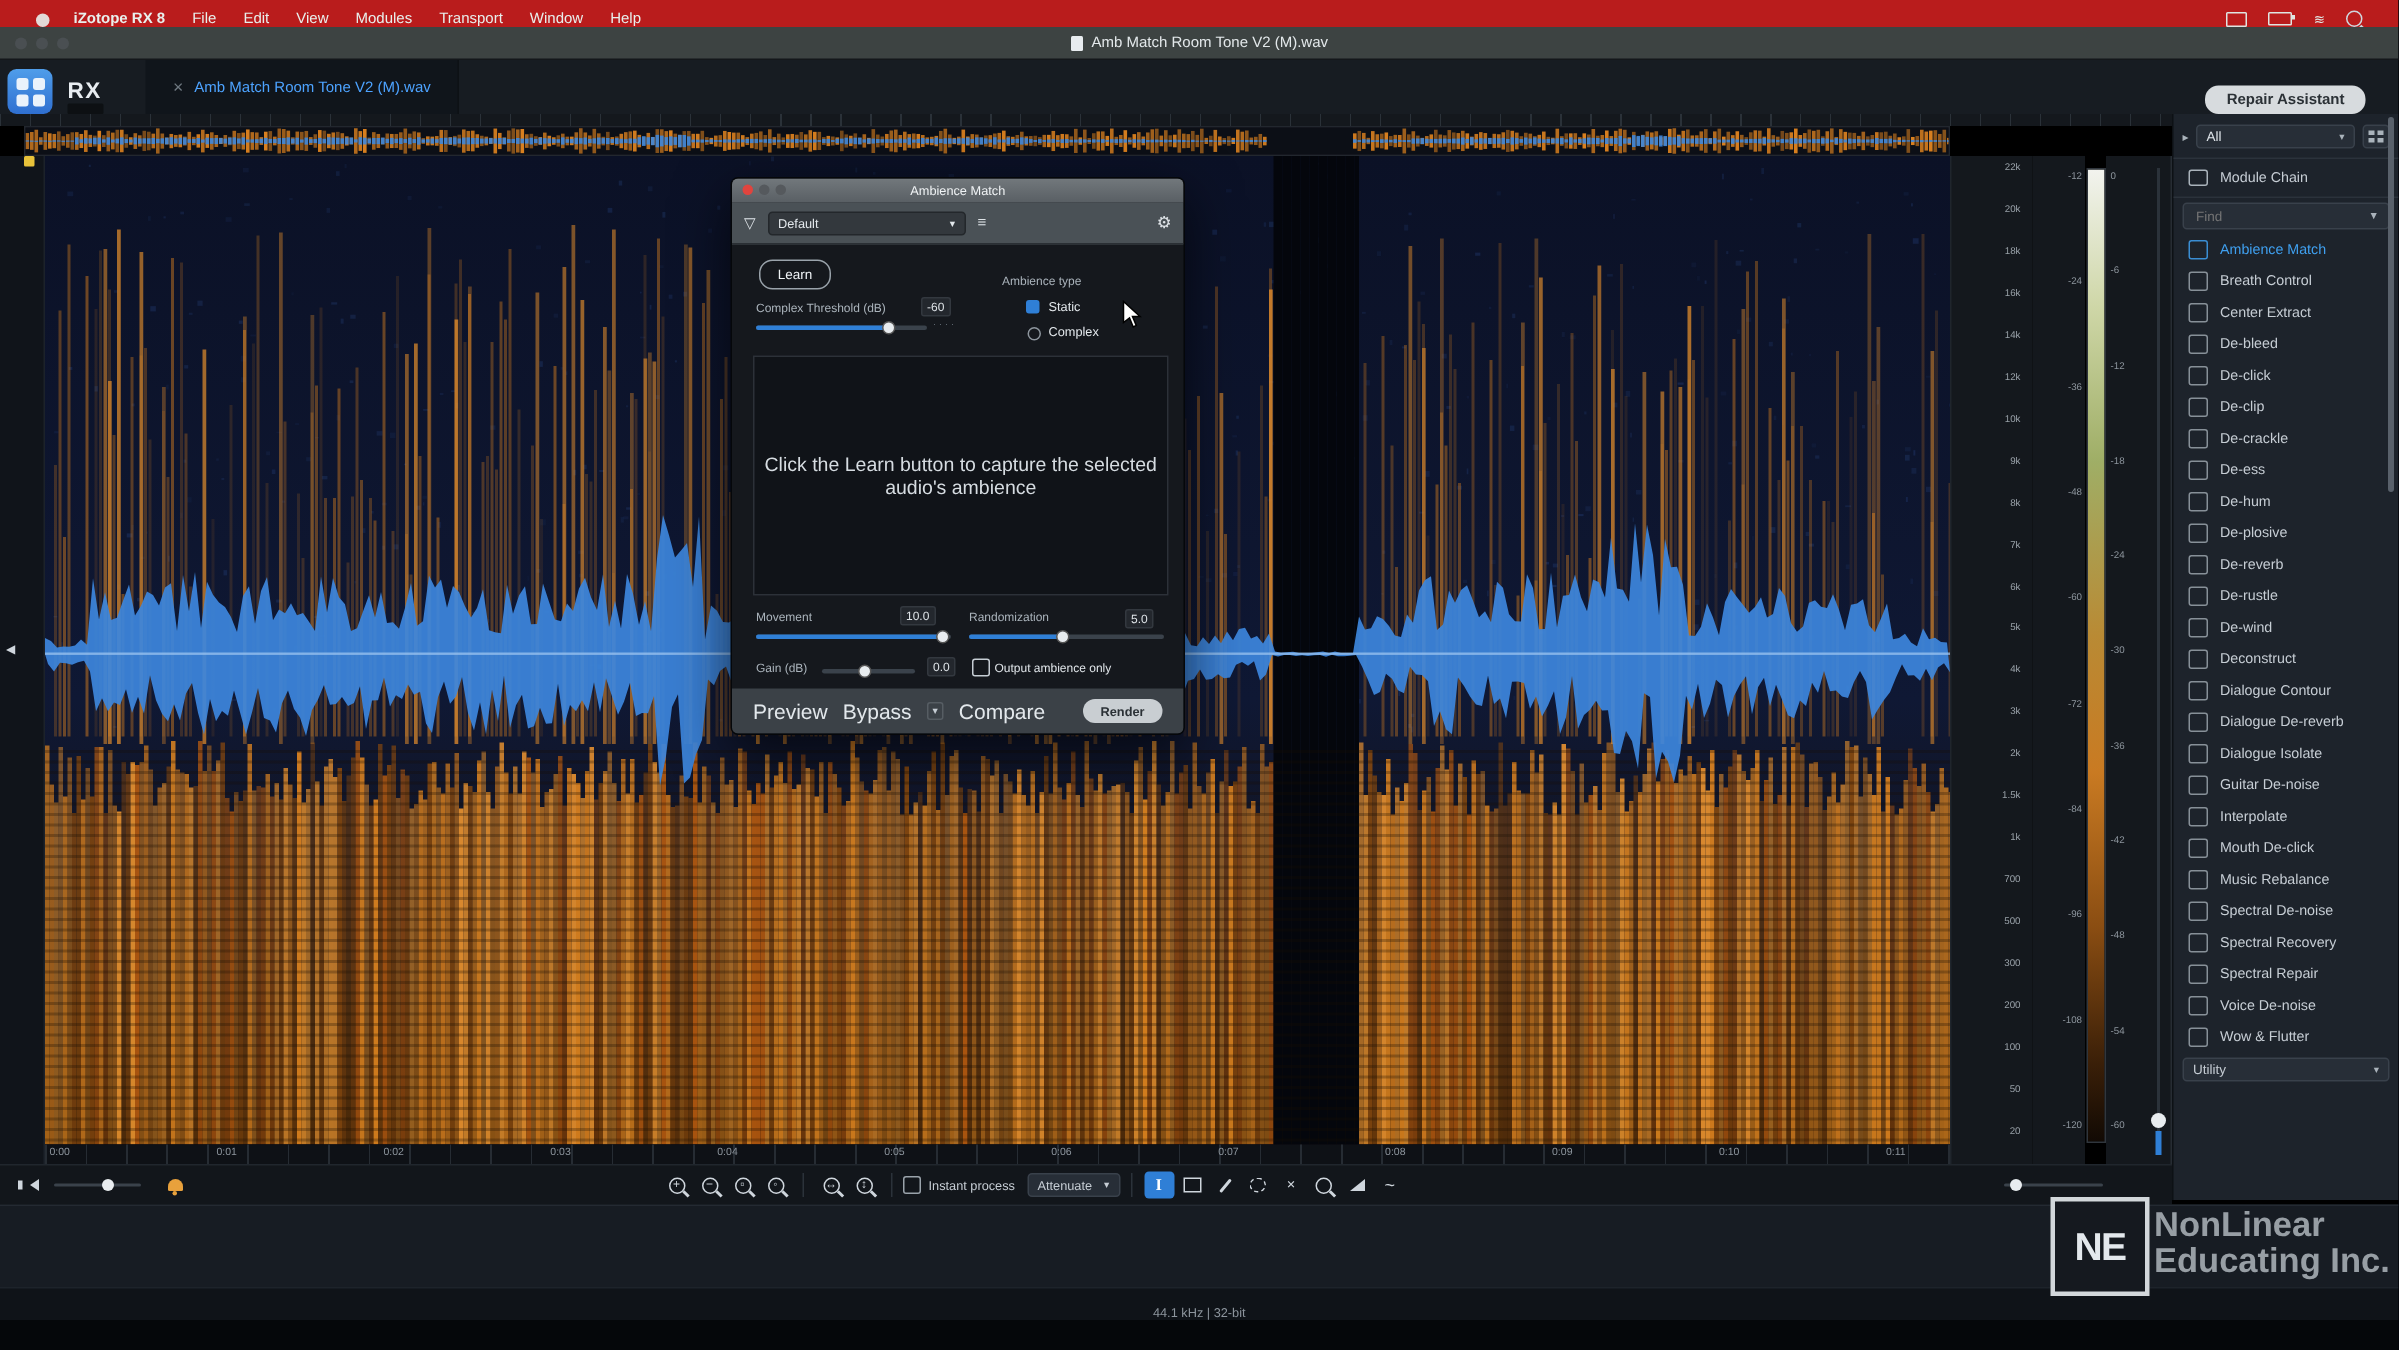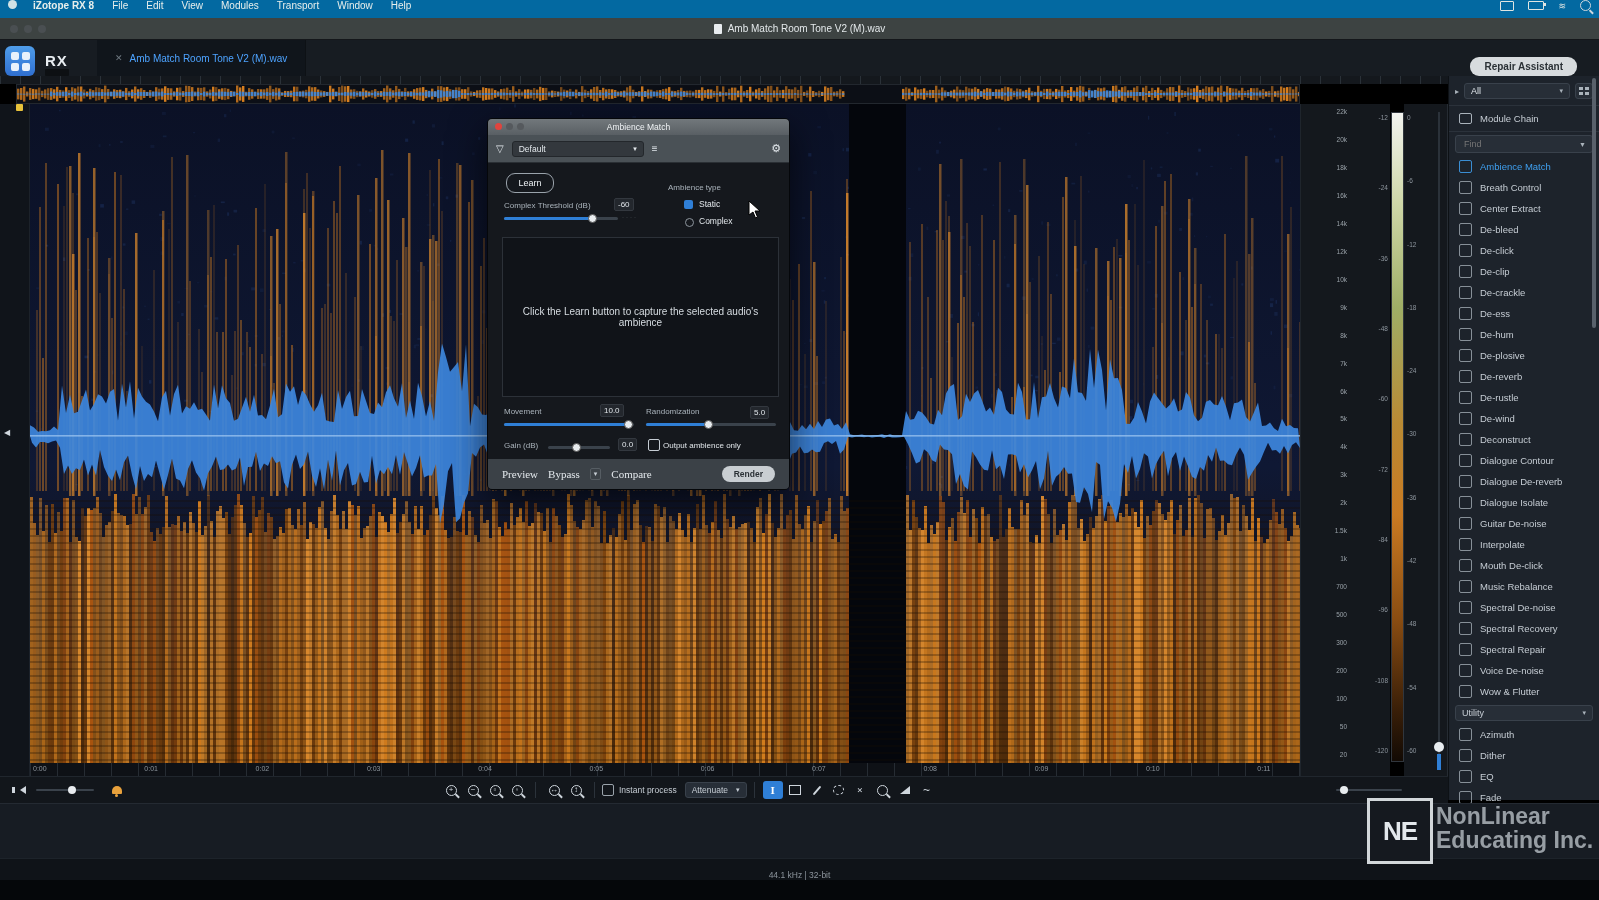--- a/index.html
+++ b/index.html
@@ -1,20 +1,20 @@
 <!DOCTYPE html>
 <html><head>
 <meta charset="utf-8">
 <style>
   html,body{margin:0;padding:0;background:#000;}
   body{width:1599px;height:900px;position:relative;overflow:hidden;
        font-family:"Liberation Sans",sans-serif;color:#cfd6dd;-webkit-font-smoothing:antialiased;}
   .abs{position:absolute;}
   
-  #menubar{left:0;top:0;width:1599px;height:18px;background:#0369a1;display:flex;align-items:flex-start;padding:0 8px;box-sizing:border-box;gap:4px;}
+  #menubar{left:0;top:0;width:1599px;height:18px;background:#b91c1c;display:flex;align-items:flex-end;padding:0 24px;box-sizing:border-box;gap:4px;}
   #menu-items{display:flex;gap:18px;margin-left:12px;}
   .mi{font-size:10px;color:#e8efec;white-space:nowrap;}
   .mi.b{font-weight:bold;}
   .apple{width:9px;height:9px;border-radius:50%;background:#e8efec;opacity:.9;}
   #menu-status{margin-left:auto;display:flex;gap:14px;align-items:center;}
   .micon-disp{width:12px;height:8px;border:1px solid #dfe5e2;border-radius:1px;}
   .micon-batt{width:14px;height:7px;border:1px solid #dfe5e2;border-radius:1px;position:relative;}
   .micon-batt::after{content:"";position:absolute;right:-3px;top:1px;width:2px;height:3px;background:#dfe5e2;}
   .micon-wifi{font-size:9px;color:#dfe5e2;}
   
@@ -128,24 +128,24 @@
   .dlbl{position:absolute;font-size:8px;color:#aab3bb;}
   .dval{position:absolute;font-size:8px;color:#dfe4e8;background:#23272d;border:1px solid #33383f;border-radius:2px;padding:0 3px;line-height:11px;}
   .strack{position:absolute;height:3px;background:#3a424b;border-radius:2px;}
   .sfill{position:absolute;left:0;top:0;height:3px;background:#2f7fd6;border-radius:2px;}
   .sknob{position:absolute;top:-3px;width:9px;height:9px;border-radius:50%;background:#e8ecef;border:1px solid #555;box-sizing:border-box;}
   .ticks{position:absolute;font-size:6px;color:#6a737c;letter-spacing:2px;}
   #amb-type-led{position:absolute;left:196px;top:81px;width:9px;height:9px;background:#2f7fd6;border-radius:2px;}
   #amb-type-circle{position:absolute;left:197px;top:99px;width:7px;height:7px;border:1px solid #8d959d;border-radius:50%;}
   .typelbl{position:absolute;font-size:8.5px;color:#e3e8ec;}
   #dlg-msgbox{position:absolute;left:14px;top:118px;width:275px;height:158px;border:1px solid #2c3138;background:#101318;display:flex;align-items:center;justify-content:center;}
-  #dlg-msgbox span{font-size:10px;color:#d6dce1;text-align:center;padding:0 6px;}
+  #dlg-msgbox span{font-size:13px;color:#d6dce1;text-align:center;padding:0 6px;}
   #gain-cb{position:absolute;left:160px;top:320px;width:10px;height:10px;border:1px solid #c6cdd4;border-radius:2px;}
   #dlg-footer{position:absolute;left:0;bottom:0;width:100%;height:30px;background:#3b4147;display:flex;align-items:center;padding:0 14px;gap:10px;box-sizing:border-box;}
-  .fbtn{font-size:11px;color:#e3e8ec;font-family:Liberation Serif, serif;}
+  .fbtn{font-size:14px;color:#e3e8ec;}
   .fcaret{font-size:7px;color:#c6cdd4;border:1px solid #565d63;border-radius:2px;padding:1px 3px;}
   #render-btn{margin-left:auto;background:#c9ced2;color:#2b3136;border-radius:8px;font-size:8.5px;font-weight:bold;padding:3px 12px;}
   
   #cursor{left:748px;top:200px;z-index:60;}
 </style>
 </head>
 <body>
 
 <div id="menubar" class="abs">
   <span class="apple"></span>
@@ -2409,38 +2409,20 @@
       </div>
       <div class="mod-item">
         <span class="mico"></span>
         <span>Wow &amp; Flutter</span>
       </div>
     </div>
   <div class="findbox">
     <span style="flex:1;font-size:9px;color:#c6cdd4">Utility</span>
     <span class="funnel">▾</span>
   </div>
-  <div id="utility-list">
-      <div class="mod-item">
-        <span class="mico"></span>
-        <span>Azimuth</span>
-      </div>
-      <div class="mod-item">
-        <span class="mico"></span>
-        <span>Dither</span>
-      </div>
-      <div class="mod-item">
-        <span class="mico"></span>
-        <span>EQ</span>
-      </div>
-      <div class="mod-item">
-        <span class="mico"></span>
-        <span>Fade</span>
-      </div>
-    </div>
 </div>
 <div id="sb-scroll" class="abs"></div>
 
 <div id="toolbar" class="abs">
   <div style="display:flex;align-items:center;margin-left:12px;gap:2px">
     <span class="spkbase"></span>
       <span class="spk"></span>
     <div class="hslider" style="width:58px;margin-left:8px">
         <div class="hknob" style="left:32px"></div>
       </div>

